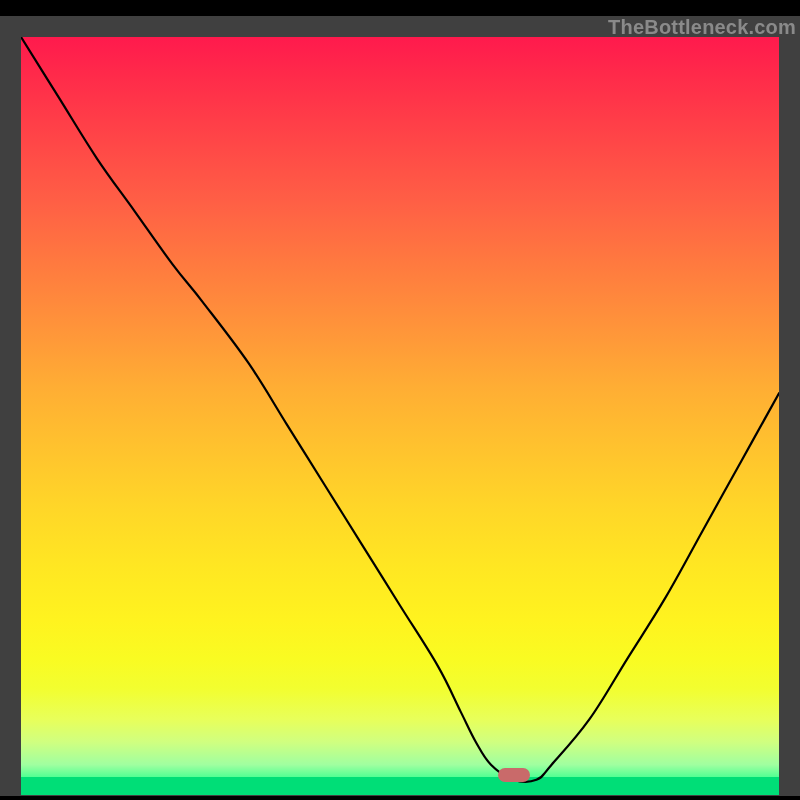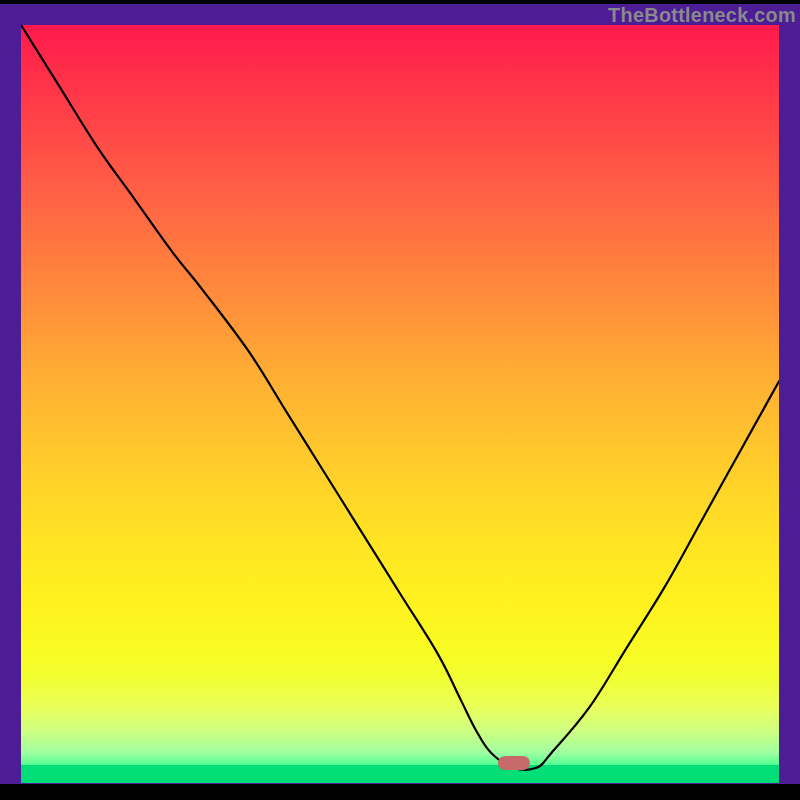--- a/index.html
+++ b/index.html
@@ -6,24 +6,24 @@
     margin: 0;
     padding: 0;
     width: 800px;
     height: 800px;
     background: #000;
     overflow: hidden;
   }
   .frame {
     position: absolute;
     left: 0;
-    top: 4px;
+    top: 16px;
     width: 800px;
     height: 780px;
-    background: #4c1d95;
+    background: #404040;
   }
   .plot {
     position: absolute;
     left: 21px;
     top: 21px;
     width: 758px;
     height: 758px;
     overflow: hidden;
   }
   .gradient-main {

